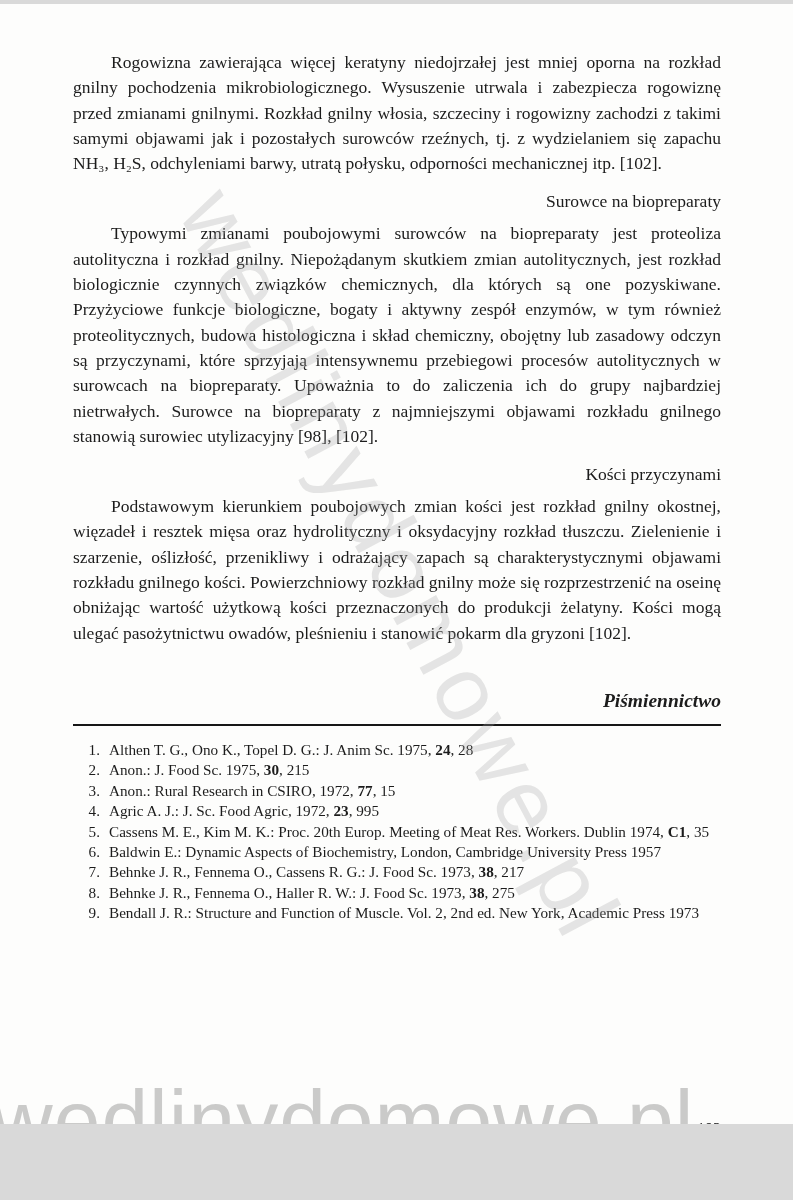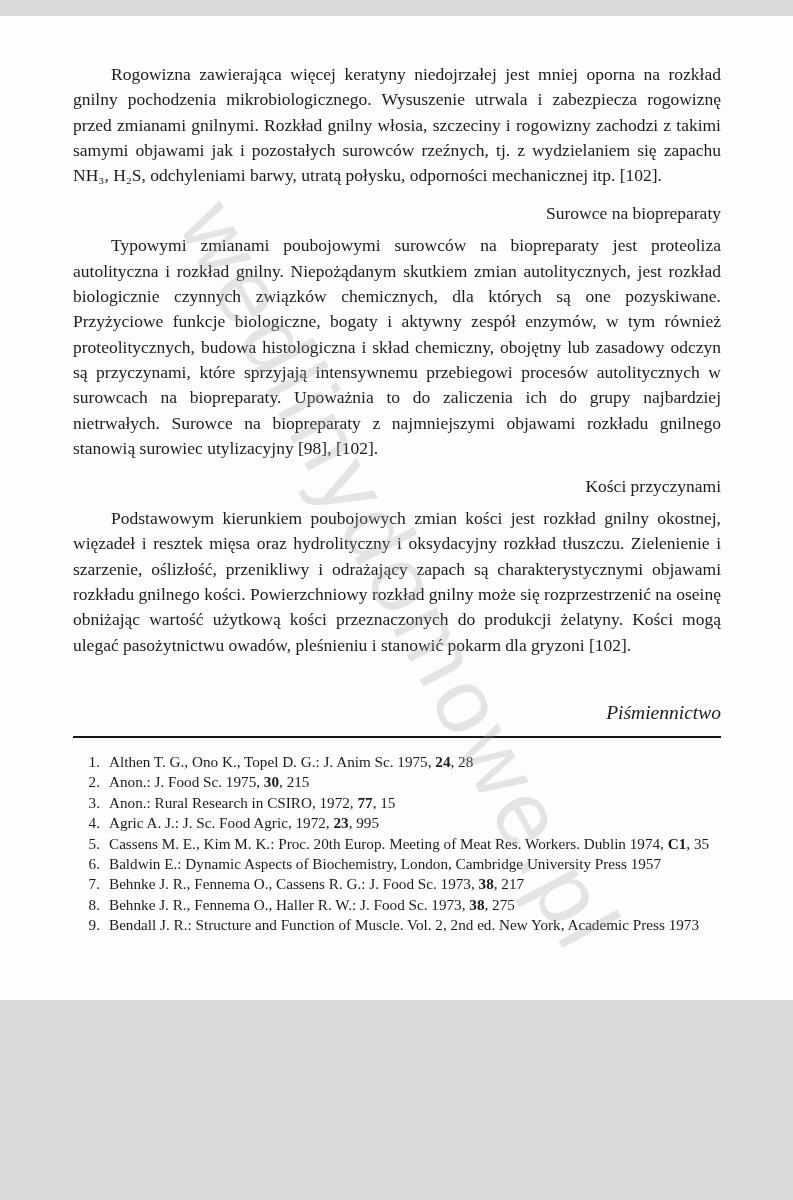--- a/index.html
+++ b/index.html
@@ -1,21 +1,21 @@
 <!DOCTYPE html>
 <html><head>
 <meta charset="utf-8">
 <style>
   * { margin: 0; padding: 0; box-sizing: border-box; }
   html, body { background: #d9d9d9; }
   .page {
     position: relative;
     width: 793px;
-    height: 984px;
-    margin: 16px auto;
+    height: 1120px;
+    margin: 4px auto;
     background: #fdfdfc;
     overflow: hidden;
     font-family: "Liberation Serif", "DejaVu Serif", serif;
     color: #1c1c1c;
   }
   .content {
     position: absolute;
     left: 73px;
     top: 46px;
     width: 648px;
@@ -27,21 +27,21 @@
     text-indent: 38px;
   }
   .section-heading {
     font-size: 17.5px;
     font-weight: normal;
     margin: 15px 0 9px 38px;
     text-align: right;
   }
   .bib-title {
     font-style: italic;
-    font-weight: normal;
+    font-weight: bold;
     text-align: right;
     font-size: 19.5px;
     margin-top: 44px;
   }
   .rule {
     border: none;
     border-top: 2.5px solid #161616;
     margin-top: 12px;
   }
   .refs {

